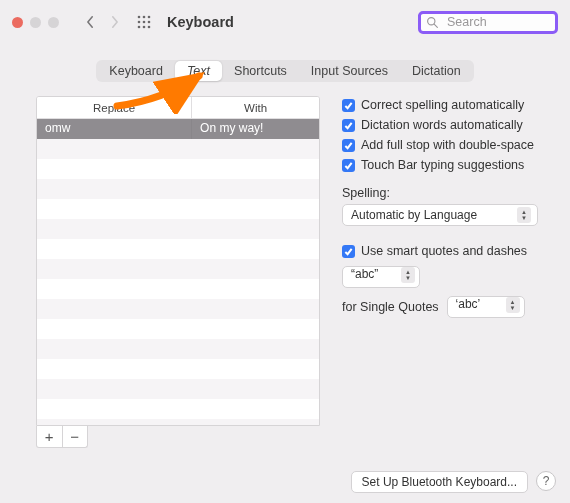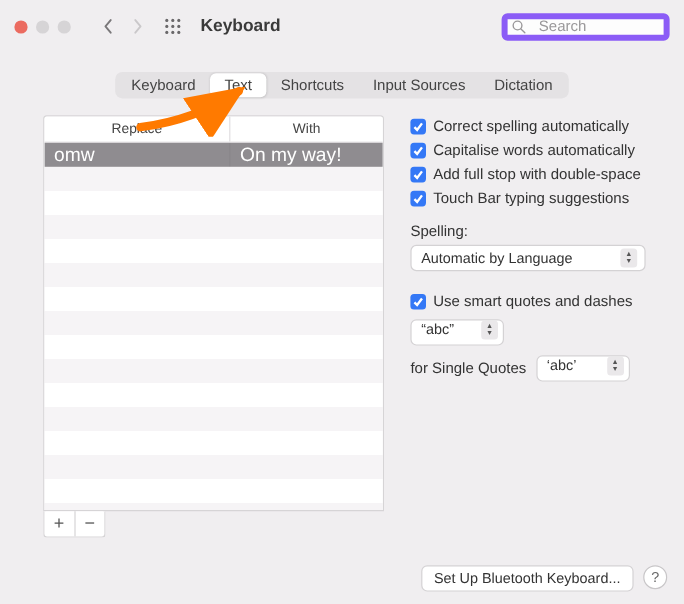--- a/index.html
+++ b/index.html
@@ -10,39 +10,39 @@
   .dot { width: 11px; height: 11px; border-radius: 50%; background: #d6d4d6; }
   .dot.red { background: #eb6b60; }
   .navbtns { display: flex; gap: 2px; margin-left: 4px; }
   .navbtn { width: 22px; height: 22px; display:flex; align-items:center; justify-content:center; color:#888; border:none; background:transparent; font-size:18px; cursor:pointer; }
   .navbtn.fw { color:#c8c6c8; }
   .gridicon { width:22px; height:22px; display:flex; align-items:center; justify-content:center; cursor:pointer; }
   .gridicon svg { width:14px; height:14px; }
   .title { font-size: 14.5px; font-weight: 600; color: #3a3a3a; margin-left: 4px; }
   .searchwrap { margin-left:auto; position:relative; }
   .searchwrap svg { position:absolute; left:8px; top:5px; width:13px; height:13px; fill:#9a989a; }
-  .search { width: 140px; height: 23px; border-radius: 5px; border: 5px solid #8b5cf6; background:#fdfdfd; padding: 0 8px 0 26px; font-size:12.5px; color:#333; }
+  .search { width: 140px; height: 23px; border-radius: 5px; border: 3px solid #8b5cf6; background:#fdfdfd; padding: 0 8px 0 26px; font-size:12.5px; color:#333; }
   .search::placeholder { color:#9a989a; }
 
   .tabs { display:flex; justify-content:center; margin: 16px 0 14px; }
   .tabrow { display:flex; background:#e4e2e4; border-radius:6px; padding:1px; }
   .tab { border:none; background:transparent; padding: 3px 12px; font-size:12.5px; color:#444; cursor:pointer; border-radius:5px; }
-  .tab.active { background:#fff; box-shadow: 0 0.5px 2px rgba(0,0,0,0.15); }
+  .tab.active { background:#fff; box-shadow: 0 0.5px 2px rgba(0,0,0,0.15); font-style: italic; }
 
   .content { display:flex; padding: 0 22px 0 36px; gap: 22px; }
 
   .tablewrap { width: 284px; }
   .table { width:100%; height: 330px; border:1px solid #d6d4d6; border-radius:3px 3px 0 0; background:#fff; overflow:hidden; display:flex; flex-direction:column; }
   .thead { display:flex; height:22px; border-bottom:1px solid #e0dee0; background:#fff; font-size:11.5px; color:#444; }
   .th { display:flex; align-items:center; justify-content:center; position:relative; }
   .th1 { width:55%; border-right:1px solid #e0dee0; }
   .th2 { width:45%; }
   .sortcaret { position:absolute; right:8px; font-size:8px; color:#888; }
   .tbody { flex:1; background: repeating-linear-gradient(#fff 0 20px, #f6f4f6 20px 40px); position:relative; }
-  .row { display:flex; height:20px; font-size:16px; }
+  .row { display:flex; height:20px; font-size:12px; }
   .row.sel { background:#8f8c90; color:#fff; }
   .cell { padding: 2px 8px; }
   .cell1 { width:55%; border-right:1px solid rgba(0,0,0,0.04); }
   .cell2 { width:45%; }
   .addremove { display:flex; border:1px solid #d6d4d6; border-top:none; width:52px; height:22px; background:#fff; border-radius:0 0 3px 3px; }
   .arbtn { flex:1; border:none; background:transparent; font-size:15px; color:#555; cursor:pointer; display:flex; align-items:center; justify-content:center; line-height:1; }
   .arbtn:first-child { border-right:1px solid #d6d4d6; }
 
   .rightcol { flex:1; font-size:12.5px; color:#333; padding-top:2px; }
   .checkrow { display:flex; align-items:center; gap:6px; margin-bottom:6px; }
@@ -150,21 +150,21 @@
           </svg>
         </span>
       <span>Correct spelling automatically</span>
     </div>
     <div class="checkrow">
       <span class="chk">
           <svg viewBox="0 0 10 10">
             <polyline points="1.5,5.5 4,8 8.5,2"></polyline>
           </svg>
         </span>
-      <span>Capitalise words automatically</span>
+      <span>Dictation words automatically</span>
     </div>
     <div class="checkrow">
       <span class="chk">
           <svg viewBox="0 0 10 10">
             <polyline points="1.5,5.5 4,8 8.5,2"></polyline>
           </svg>
         </span>
       <span>Add full stop with double-space</span>
     </div>
     <div class="checkrow">

